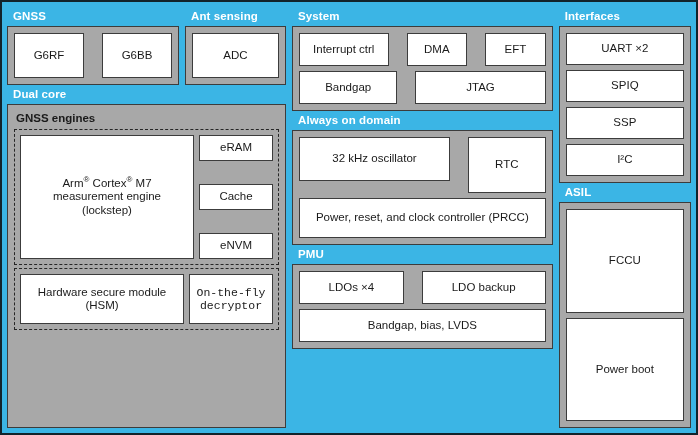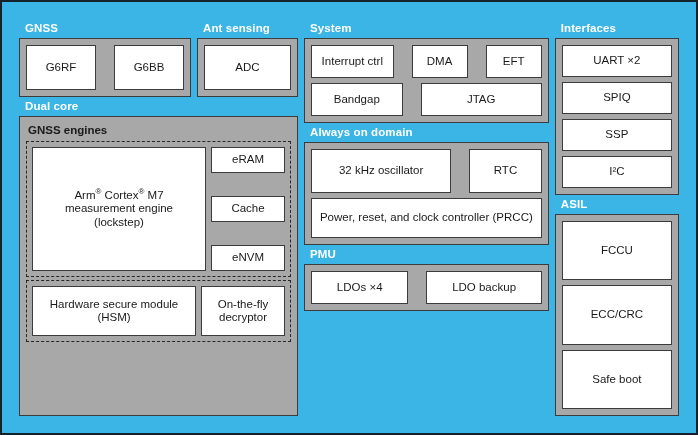--- a/index.html
+++ b/index.html
@@ -12,21 +12,21 @@
 
   
   #diagram{
     position:relative;
     width:698px;height:435px;
     box-sizing:border-box;
     background:#3bb5e5;
     border:2px solid #12232b;
     display:flex;
     flex-direction:row;
-    padding:17px;
+    padding:5px;
     gap:0px;
   }
 
   .col{display:flex;flex-direction:column;box-sizing:border-box;}
   .col-left{width:279px;}
   .col-mid{width:268px;padding-left:6px;}
   .col-right{width:139px;padding-left:6px;}
 
   
   .sec-label{
@@ -96,21 +96,21 @@
   .ant-panel .blk{height:45px;flex:1;}
 
   .dualcore-panel{flex:1;gap:0;}
   .gnss-engines-dashed{height:136px;}
   .engine-main{flex:1;}
   .mem-col{width:74px;display:flex;flex-direction:column;gap:23px;}
   .mem-col .blk{flex:1;}
 
   .sec-integ-dashed{height:62px;margin-top:3px;}
   .hsm-blk{flex:1;}
-  .otf-blk{width:84px;}
+  .otf-blk{width:84px;font-family:Liberation Mono, monospace;}
 
   
   .sys-panel .blk{height:33px;}
   .aod-panel .blk{}
   .pmu-panel .blk{height:33px;}
 
   
   .iface-panel{flex:0 0 auto;}
   .iface-panel .blk{height:32px;}
   .asil-panel .blk{height:33px;}
@@ -188,49 +188,51 @@
       <div class="row">
         <div class="blk" style="flex:1.55">Bandgap</div>
         <div class="blk" style="flex:2.1">JTAG</div>
       </div>
     </div>
 
     <div class="sec-label">Always on domain</div>
     <div class="panel aod-panel">
       <div class="row">
         <div class="blk" style="flex:2.05;height:44px">32 kHz oscillator</div>
-        <div class="blk" style="flex:1;height:44px">RTC</div>
+        <div class="blk" style="flex:1;height:56px">RTC</div>
       </div>
       <div class="row">
         <div class="blk" style="flex:1;height:40px">Power, reset, and clock controller (PRCC)</div>
       </div>
     </div>
 
     <div class="sec-label">PMU</div>
     <div class="panel pmu-panel">
       <div class="row">
         <div class="blk" style="flex:1">LDOs ×4</div>
         <div class="blk" style="flex:1.2">LDO backup</div>
+      </div>
+      <div class="row">
+        <div class="blk" style="flex:1">Bandgap, bias, LVDS</div>
       </div>
     </div>
 
   </div>
 
   <div class="col col-right">
 
     <div class="sec-label">Interfaces</div>
     <div class="panel iface-panel">
       <div class="blk">UART ×2</div>
       <div class="blk">SPIQ</div>
       <div class="blk">SSP</div>
       <div class="blk">I²C</div>
     </div>
 
     <div class="sec-label">ASIL</div>
     <div class="panel asil-panel" style="flex:1">
       <div class="blk" style="flex:1">FCCU</div>
-      <div class="blk" style="flex:1">ECC/CRC</div>
-      <div class="blk" style="flex:1">Safe boot</div>
+      <div class="blk" style="flex:1">Power boot</div>
     </div>
 
   </div>
 
 </div>
 
 </body></html>

